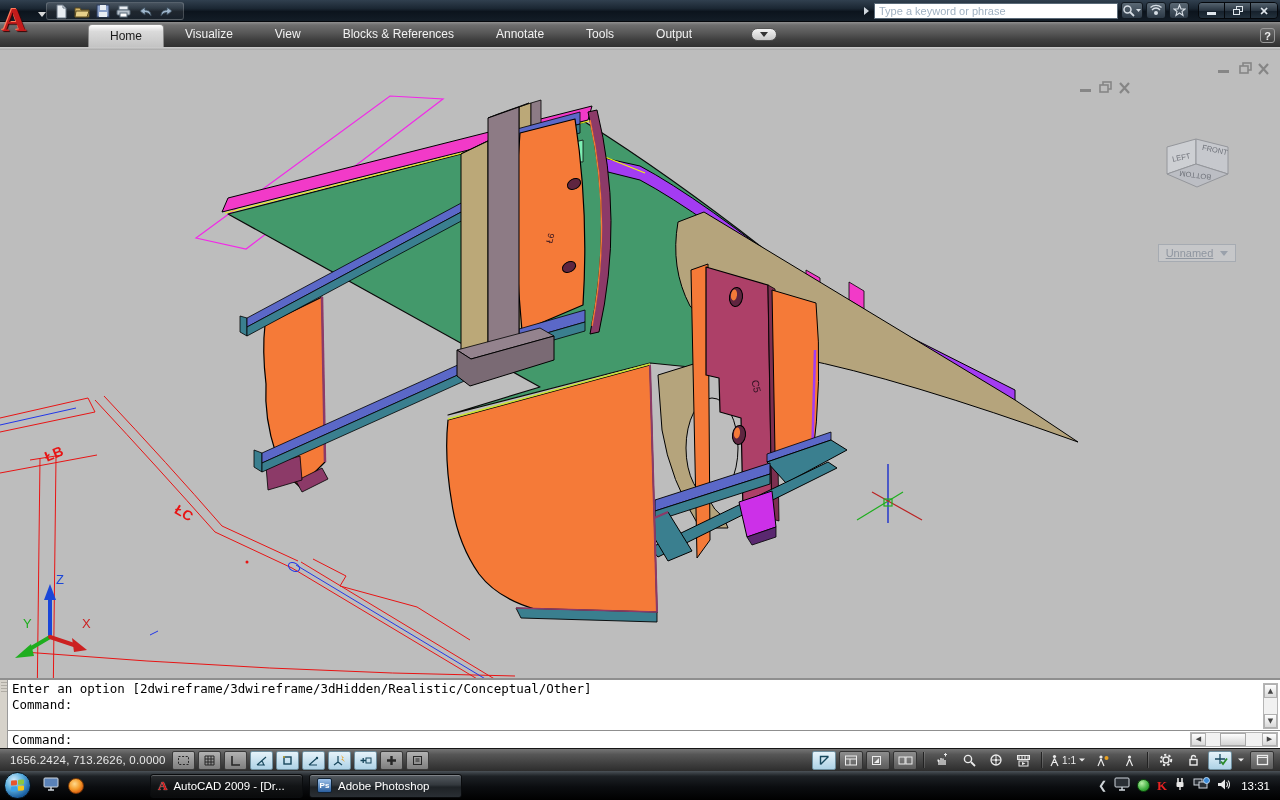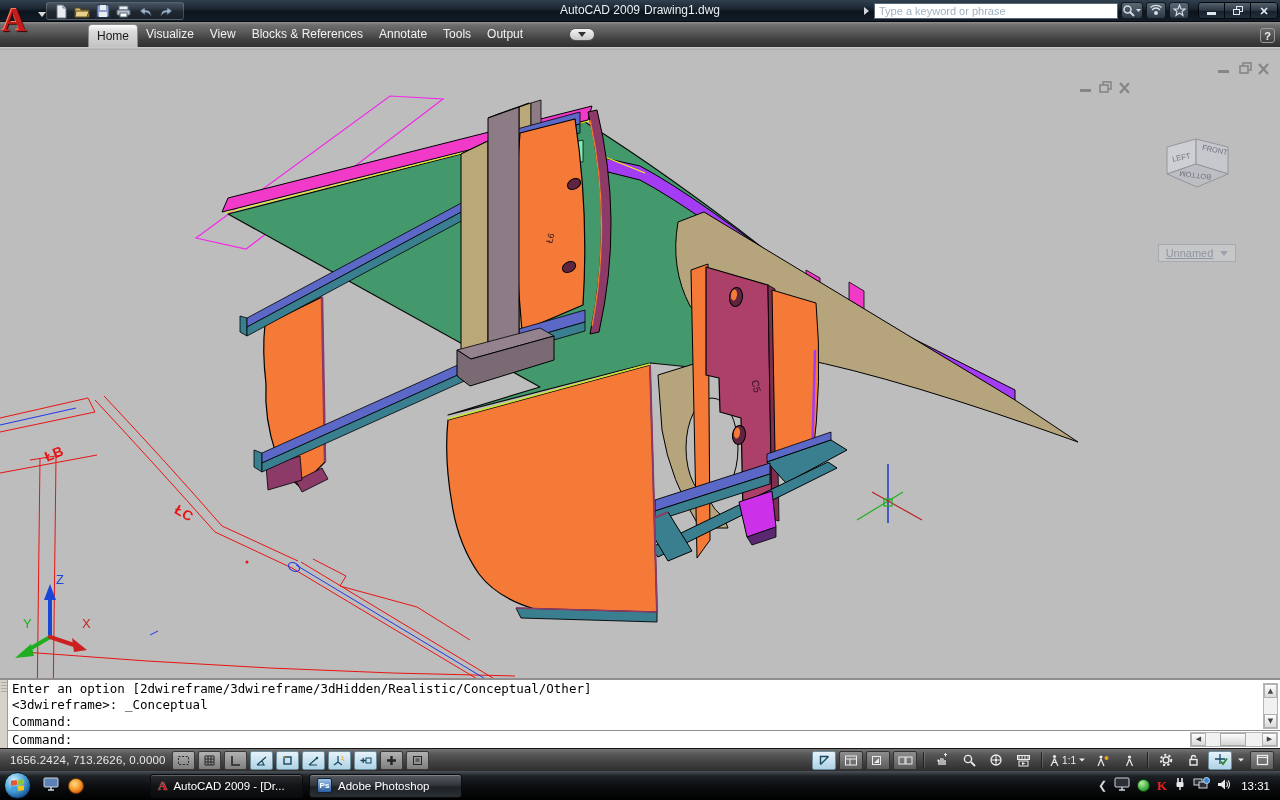--- a/index.html
+++ b/index.html
@@ -40,21 +40,21 @@
   .wc-restore-glyph{position:relative;width:10px;height:9px;}
   .wc-restore-glyph i{position:absolute;border:1px solid #dfe6ec;width:7px;height:6px;display:block;}
   .wc-restore-glyph i:first-child{right:0;top:0;}
   .wc-restore-glyph i:last-child{left:0;bottom:0;background:#2a3642;}
 
   
   .ribbon{position:absolute;left:0;top:22px;width:1280px;height:25px;
     background:linear-gradient(#8f8f8f 0%,#6e6e6e 12%,#565656 45%,#404040 70%,#303030 100%);
     display:flex;align-items:flex-end;z-index:30;}
   .ribbon-tabs{display:flex;margin-left:88px;align-items:flex-end;height:25px;}
-  .rtab{padding:0 8px;height:25px;line-height:24px;font-size:12px;color:#f2f2f2;white-space:nowrap;}
+  .rtab{padding:0 21px;height:25px;line-height:24px;font-size:12px;color:#f2f2f2;white-space:nowrap;}
   .rtab.active{background:linear-gradient(#ffffff,#dadada 30%,#c3c3c3 100%);color:#1a1a1a;
     border:1px solid #8a8a8a;border-bottom:none;border-radius:4px 4px 0 0;height:23px;line-height:22px;}
   .ribbon-pill{margin-left:38px;margin-bottom:6px;width:26px;height:13px;border-radius:7px;
     background:linear-gradient(#f4f4f4,#c8c8c8);border:1px solid #555;
     display:flex;align-items:center;justify-content:center;}
   .ribbon-pill i{width:0;height:0;border-left:4px solid transparent;border-right:4px solid transparent;
     border-top:5px solid #333;}
   .ribbon-help{position:absolute;right:5px;bottom:4px;width:15px;height:15px;border:1px solid #9a9a9a;
     border-radius:3px;background:linear-gradient(#6a6a6a,#3d3d3d);color:#f0f0f0;font-size:11px;
     font-weight:bold;display:flex;align-items:center;justify-content:center;}
@@ -173,23 +173,20 @@
           <svg width="16" height="13">
             <path d="M3,6 L8,2 L8,5 C12,5 14,7 14,11 C12,8 10,7.5 8,7.5 L8,10 Z" fill="#9fb6cc" stroke="#3a4a58"></path>
           </svg>
         </span>
       <span>
           <svg width="16" height="13">
             <path d="M13,6 L8,2 L8,5 C4,5 2,7 2,11 C4,8 6,7.5 8,7.5 L8,10 Z" fill="#9fb6cc" stroke="#3a4a58"></path>
           </svg>
         </span>
     </div>
-    <div class="win-title">
-      <span>AutoCAD 2009</span><span>Drawing1.dwg</span>
-    </div>
     <div class="infocenter">
       <span class="ic-arrow"></span>
       <input class="ic-search" placeholder="Type a keyword or phrase" style="">
       <span class="ic-btn">
           <svg width="13" height="13">
             <circle cx="5.5" cy="5.5" r="3.5" fill="none" stroke="#d6dde4" stroke-width="1.5"></circle>
             <path d="M8,8 L12,12" stroke="#d6dde4" stroke-width="1.8"></path>
           </svg>
           <svg width="7" height="13">
             <path d="M1,5 l2.5,3 2.5,-3" fill="#d6dde4"></path>
@@ -394,21 +391,20 @@
       <span>Unnamed</span>
       <span class="nv-arr"></span>
     </div>
   </div>
 
   <div class="cmdwin">
     <div class="cmd-grip"></div>
     <div class="cmd-main">
       <div class="cmd-history">
         <div>Enter an option [2dwireframe/3dwireframe/3dHidden/Realistic/Conceptual/Other]</div>
-        <div>&lt;3dwireframe&gt;: _Conceptual</div>
         <div>Command:</div>
         <div class="cmd-vscroll">
           <div class="sb-btn">▲</div>
           <div class="sb-btn">▼</div>
         </div>
       </div>
       <div class="cmd-input-row">
         <span>Command:</span>
         <div class="cmd-hscroll">
           <div class="sb-btn">◀</div>

